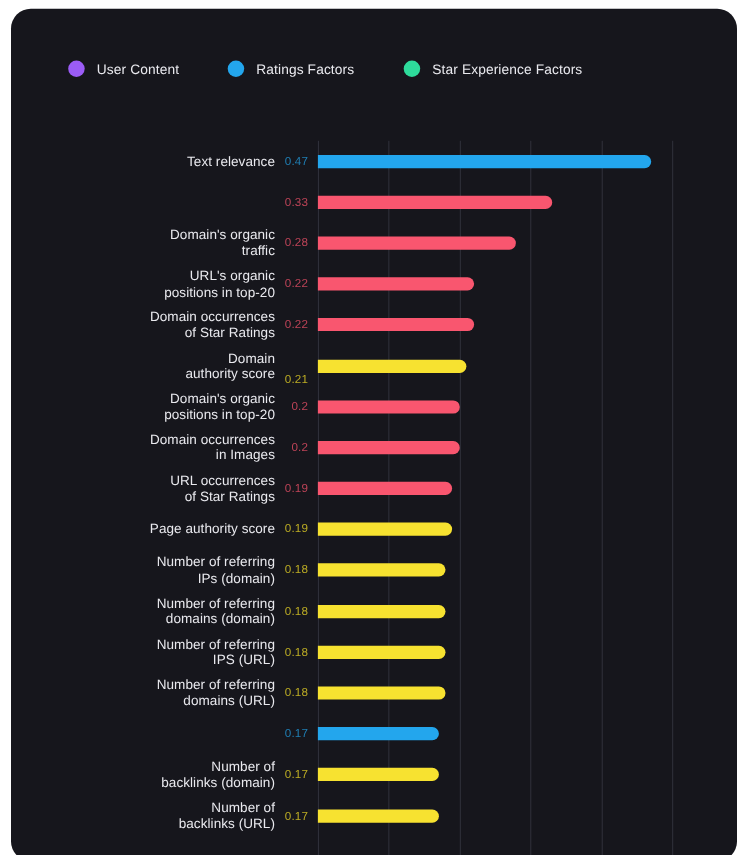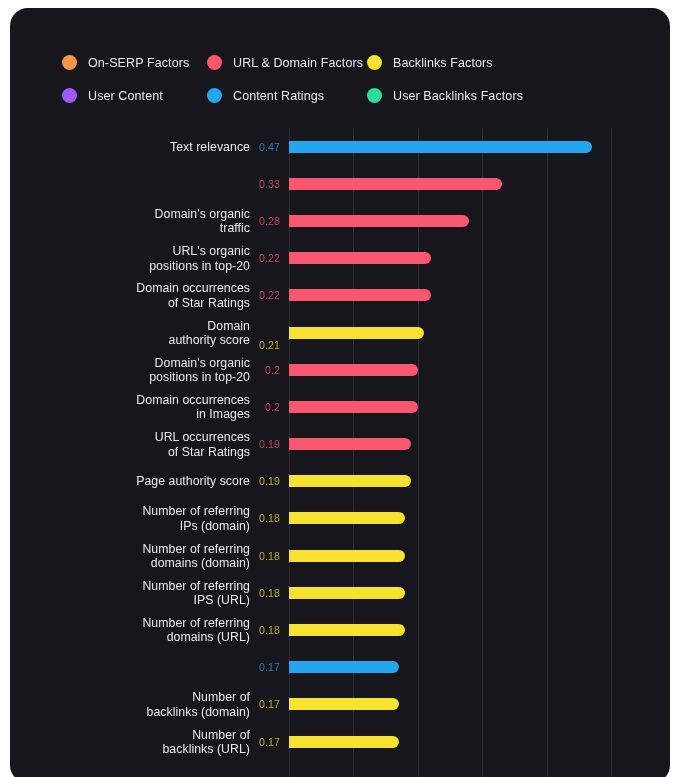--- a/index.html
+++ b/index.html
@@ -119,44 +119,30 @@
   }
 </style>
 </head>
 <body>
 
 <div id="card">
 
   <div id="legend">
       <div class="legend-row">
         <div class="legend-item col0">
-          <span class="legend-dot" style="background: rgb(245, 149, 76);"></span>
-          <span class="legend-label">On-SERP Factors</span>
-        </div>
-        <div class="legend-item col1">
-          <span class="legend-dot" style="background: rgb(249, 86, 111);"></span>
-          <span class="legend-label">URL &amp; Domain Factors</span>
-        </div>
-        <div class="legend-item col2">
-          <span class="legend-dot" style="background: rgb(247, 226, 48);"></span>
-          <span class="legend-label">Backlinks Factors</span>
-        </div>
-      </div>
-      <div class="legend-row">
-        <div class="legend-item col0">
           <span class="legend-dot" style="background: rgb(155, 92, 246);"></span>
           <span class="legend-label">User Content</span>
         </div>
         <div class="legend-item col1">
           <span class="legend-dot" style="background: rgb(35, 166, 237);"></span>
-          <span class="legend-label">Content Ratings</span>
+          <span class="legend-label">Ratings Factors</span>
         </div>
         <div class="legend-item col2">
           <span class="legend-dot" style="background: rgb(46, 219, 155);"></span>
-          <span class="legend-label">User Backlinks Factors</span>
+          <span class="legend-label">Star Experience Factors</span>
         </div>
       </div>
     </div>
 
   <div id="chart">
     <div id="plot">
         <div class="gridline" style="left: 0px;"></div>
         <div class="gridline" style="left: 64.4231px;"></div>
         <div class="gridline" style="left: 128.846px;"></div>
         <div class="gridline" style="left: 193.269px;"></div>

